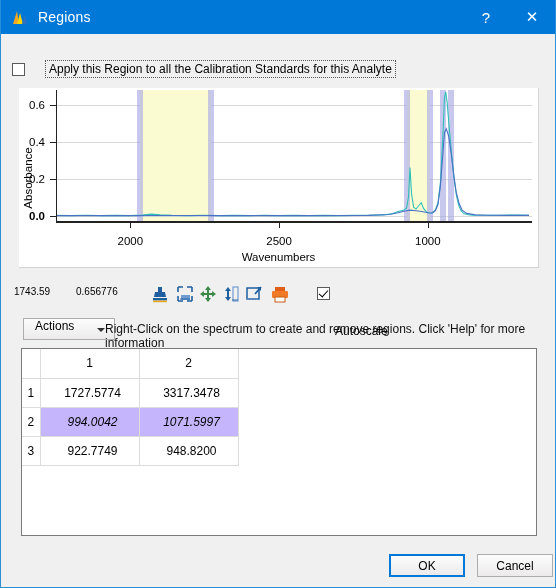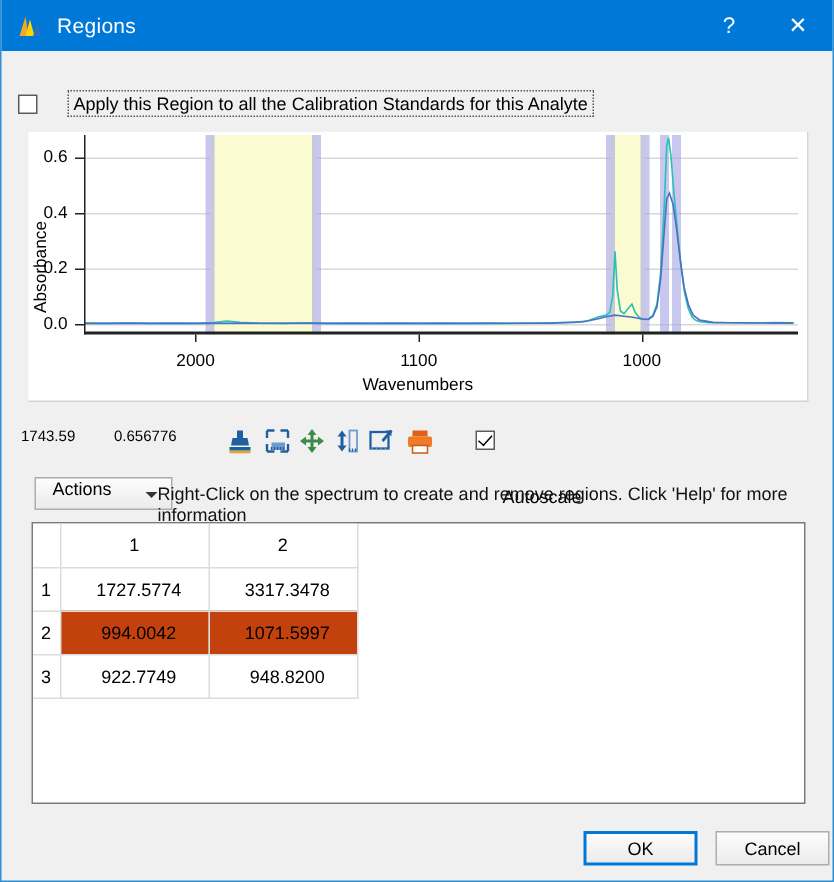--- a/index.html
+++ b/index.html
@@ -110,21 +110,21 @@
   th,td{
     border-right:1px solid #dcdcdc;border-bottom:1px solid #dcdcdc;
     height:29px;font-weight:normal;padding:0 0 0 6px;text-align:center;
     vertical-align:middle;box-sizing:border-box;
   }
   th.corner{width:18px;border-right:1px solid #dcdcdc;background:#fff;}
   th.colhdr{width:99px;text-align:center;padding:0;background:#fff;}
   td.rowhdr{width:18px;text-align:center;padding:0;border-right:1px solid #dcdcdc;
             background:#fff;color:#000;}
   td.cell{width:99px;}
-  tr.alt td.cell{background:#c2410c;}
+  tr.alt td.cell{background:#c4b5fd;font-style:italic;}
   
   .fbtn{
     position:absolute;top:554px;width:76px;height:23px;font-size:12px;
     display:flex;align-items:center;justify-content:center;cursor:default;
     background:linear-gradient(#fdfdfd,#eceaea);box-sizing:border-box;
   }
   #btn-ok{left:388px;border:2px solid #0078d7;}
   #btn-cancel{left:476px;border:1px solid #adadad;}
 </style>
 </head>
@@ -167,31 +167,31 @@
         <svg width="476" height="133" style="position: absolute; left: 0px; top: 0px;">
           <polyline points="0.0,125.4 14.9,125.6 29.8,125.2 44.6,125.6 59.5,125.4 74.4,125.6 86.3,125.1 95.2,124.1 104.1,124.9 116.0,125.4 133.9,125.6 148.8,125.2 163.6,125.6 178.5,125.4 193.4,125.6 208.3,125.4 223.1,125.6 238.0,125.4 252.9,125.6 267.8,125.4 282.6,125.6 297.5,125.4 312.4,125.2 327.3,124.9 336.2,123.8 342.1,121.5 348.1,120.1 350.5,118.2 352.5,107.1 354.0,77.6 355.5,103.4 357.6,117.3 360.0,119.1 362.9,115.5 365.3,112.7 367.4,118.2 370.4,121.9 373.4,123.0 376.3,122.7 379.3,120.1 382.0,112.7 384.4,92.4 386.8,48.0 388.5,7.4 389.7,1.8 391.2,12.9 393.3,38.8 395.7,64.7 398.1,88.7 400.4,105.3 402.8,115.5 405.2,121.0 407.6,123.4 410.6,124.5 416.5,125.1 431.4,125.2 446.3,125.2 461.1,125.1 473.0,125.2" fill="none" stroke="#2fbfb8" stroke-width="1.1"></polyline>
           <polyline points="0.0,125.6 74.4,125.6 163.6,125.6 252.9,125.6 312.4,125.4 333.2,124.5 342.1,122.7 348.1,121.2 354.0,120.1 360.0,120.8 365.9,121.5 371.9,122.7 376.3,123.0 379.3,120.8 382.0,114.5 384.4,96.1 386.8,64.7 388.5,42.5 390.3,38.8 392.7,46.2 395.1,62.8 397.5,83.1 400.1,101.6 403.1,113.6 406.1,120.1 410.6,123.4 419.5,124.9 431.4,125.2 461.1,125.4 473.0,125.4" fill="none" stroke="#4a72c4" stroke-width="1.1"></polyline>
         </svg>
       </div>
     <div id="axis-y"></div>
     <div id="axis-x"></div>
     <div id="ylabel">Absorbance</div>
     <div id="xlabel">Wavenumbers</div>
   <div class="ytick" style="top: 127.611px;"></div>
-      <div class="ylab" style="top: 127.611px; left: -8px;">0.0</div>
+      <div class="ylab" style="top: 127.611px; left: -8px; font-weight: bold;">0.0</div>
       <div class="ytick" style="top: 90.6667px;"></div>
       <div class="ylab" style="top: 90.6667px; left: -8px;">0.2</div>
       <div class="ytick" style="top: 53.7222px;"></div>
       <div class="ylab" style="top: 53.7222px; left: -8px;">0.4</div>
       <div class="ytick" style="top: 16.7778px;"></div>
       <div class="ylab" style="top: 16.7778px; left: -8px;">0.6</div>
       <div class="xtick" style="left: 111.375px;"></div>
       <div class="xlab" style="left: 111.375px;">2000</div>
       <div class="xtick" style="left: 260.125px;"></div>
-      <div class="xlab" style="left: 260.125px;">1100</div>
+      <div class="xlab" style="left: 260.125px;">2500</div>
       <div class="xtick" style="left: 408.875px;"></div>
       <div class="xlab" style="left: 408.875px;">1000</div>
     </div>
 
   <div id="toolbar">
     <span class="readout" id="readout-x">1743.59</span>
     <span class="readout" id="readout-y">0.656776</span>
 
     <div class="ticon" style="left:148px;">
       <svg width="22" height="22" viewBox="0 0 22 22">

